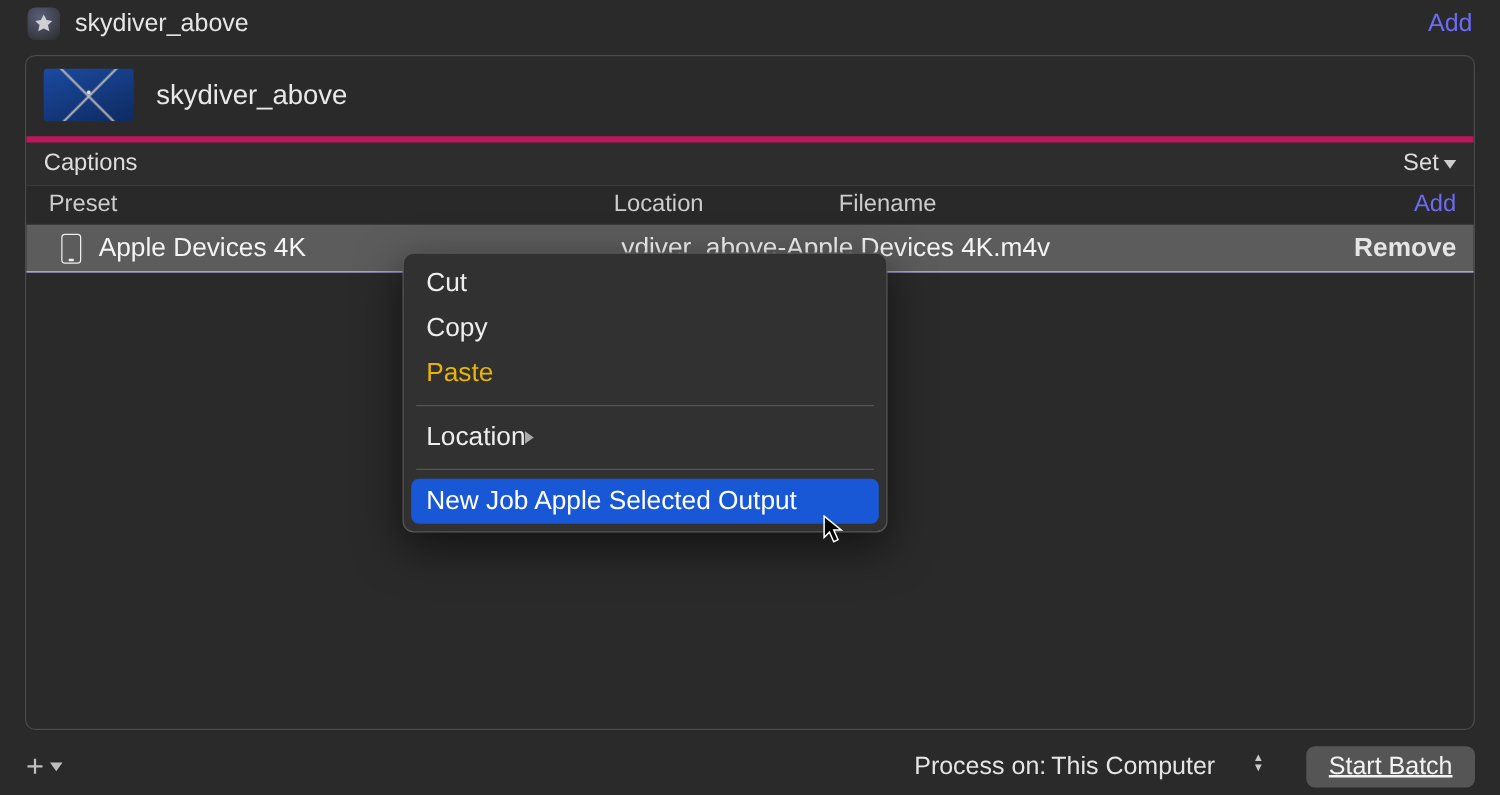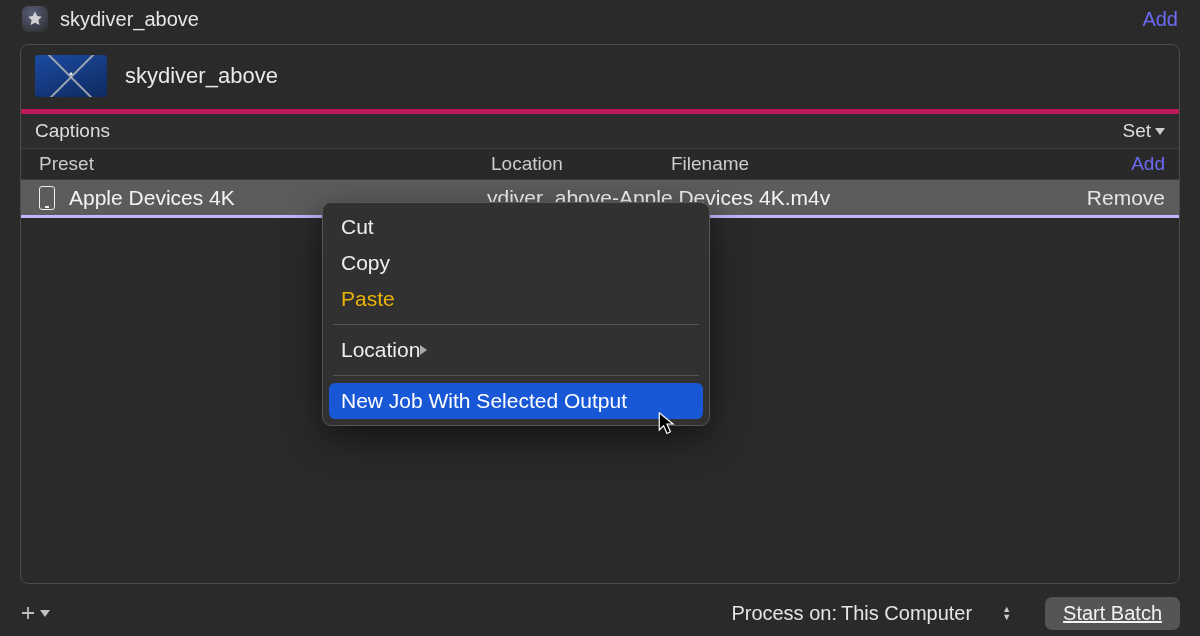--- a/index.html
+++ b/index.html
@@ -60,35 +60,35 @@
     border-bottom: 1px solid #3b3b3b;
   }
   .col-preset   { width: 452px; }
   .col-location { width: 180px; }
   .col-filename { flex: 1; }
   .head-add     { color: #6b6bf5; cursor:pointer; }
 
   
   .preset-row {
     display:flex; align-items:center; height: 38px;
-    padding: 0 14px 0 18px;
+    padding: 0 14px 0 28px;
     background: #5c5c5c; color: #f4f4f4; font-size: 21px;
-    border-bottom: 3px solid #c4b5fd;
+    border-bottom: 1px solid #c4b5fd;
   }
   .device-icon { width: 16px; height: 24px; margin-right: 14px; position:relative; }
   .device-icon::before {
     content:""; position:absolute; inset:0; border:1.6px solid #eee; border-radius:3px;
   }
   .device-icon::after {
     content:""; position:absolute; bottom:2px; left:50%; transform:translateX(-50%);
     width:4px; height:1.6px; background:#eee;
   }
   .preset-name { width: 418px; }
   .preset-filename { flex:1; padding-left: 0; white-space: nowrap; overflow: hidden; }
-  .preset-remove { color:#e5e5e5; font-weight:400; padding-left: 14px; cursor:pointer; }
+  .preset-remove { color:#e5e5e5; font-weight:700; padding-left: 14px; cursor:pointer; }
 
   
   .ctx {
     position: absolute; left: 322px; top: 202px;
     width: 388px; background: #313131;
     border: 1px solid #565656; border-radius: 9px;
     box-shadow: 0 12px 36px rgba(0,0,0,0.55);
     padding: 6px; font-size: 21px; z-index: 20;
   }
   .ctx-item {
@@ -108,21 +108,21 @@
   
   .footer {
     position:absolute; left:0; right:0; bottom:0; height: 46px;
     display:flex; align-items:center; padding: 0 20px;
     background: #2a2a2a; font-size: 20px; color: #e5e5e5;
   }
   .footer .plus { display:flex; align-items:center; gap:4px; cursor:pointer; color:#bfbfbf; }
   .footer .spacer { flex:1; }
   .proc-label { margin-right: 0; }
   .proc-select {
-    display:flex; align-items:center; gap: 30px;
+    display:flex; align-items:flex-start; gap: 30px;
     padding: 3px 10px 3px 4px; border-radius: 5px; cursor:pointer;
     color:#e5e5e5;
   }
   .stepper {
     display:flex; flex-direction:column; font-size:9px; line-height:8px; color:#ccc;
   }
   .start-btn {
     margin-left: 24px; padding: 5px 18px; border-radius: 7px;
     background: #555; color: #f3f3f3; cursor:pointer;text-decoration:underline;
   }
@@ -191,21 +191,21 @@
     <div class="ctx-item disabled">
         <span>Paste</span>
       </div>
     <div class="ctx-sep"></div>
     <div class="ctx-item">
       <span>Location</span>
       <span class="chev-right"></span>
     </div>
     <div class="ctx-sep"></div>
     <div class="ctx-item hover">
-        <span>New Job With Selected Output</span>
+        <span>New Job Apple Selected Output</span>
       </div>
   </div>
 
   <svg class="cursor" viewBox="0 0 20 28">
     <path d="M1 1 L1 21 L6 16 L10 25 L14 23 L10 14 L17 14 Z" fill="#000" stroke="#fff" stroke-width="1.4"></path>
   </svg>
 
   <div class="footer">
     <span class="plus">
       <svg width="16" height="16" viewBox="0 0 16 16">

